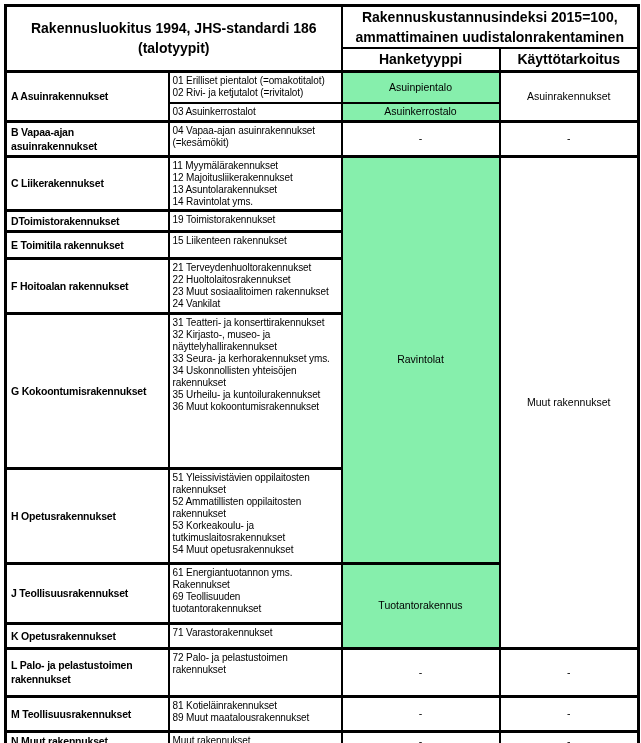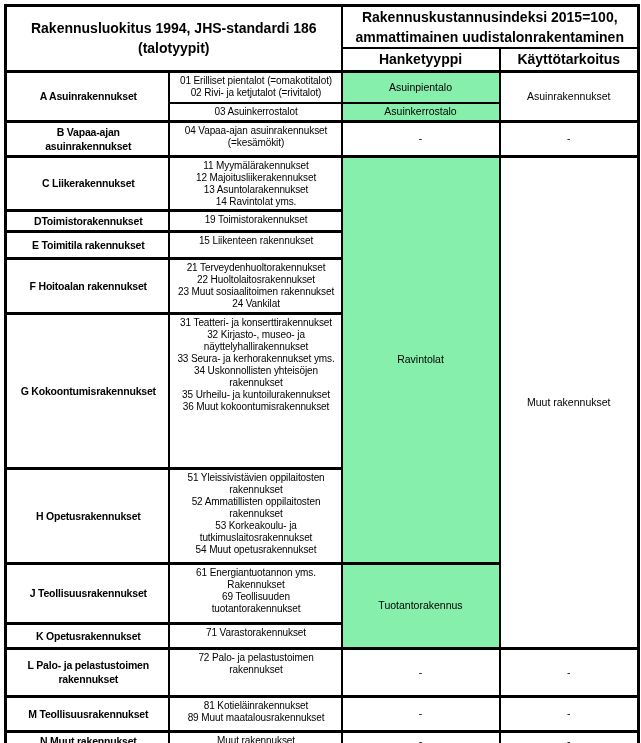--- a/index.html
+++ b/index.html
@@ -23,26 +23,26 @@
     background:#fff;
   }
   tr.thick>td{border-top-width:3px;}
   td.hdr{
     text-align:center;vertical-align:middle;
     font-size:14px;line-height:20px;font-weight:bold;
   }
   td.cat{
     font-weight:bold;
     font-size:10.5px;line-height:14px;letter-spacing:-0.2px;
-    vertical-align:middle;text-align:center;
+    vertical-align:middle;text-align:left;
     padding-left:4px;padding-right:2px;
   }
   td.codes{
     font-size:10px;line-height:12px;letter-spacing:-0.1px;
-    vertical-align:top;text-align:center;
+    vertical-align:top;text-align:left;
     padding:2px 1px 1px 3px;
   }
   td.ctr{
     text-align:center;vertical-align:middle;
     font-size:10.5px;line-height:13px;
   }
   td.gray{background:#86efac;}
 </style>
 </head>
 <body>

